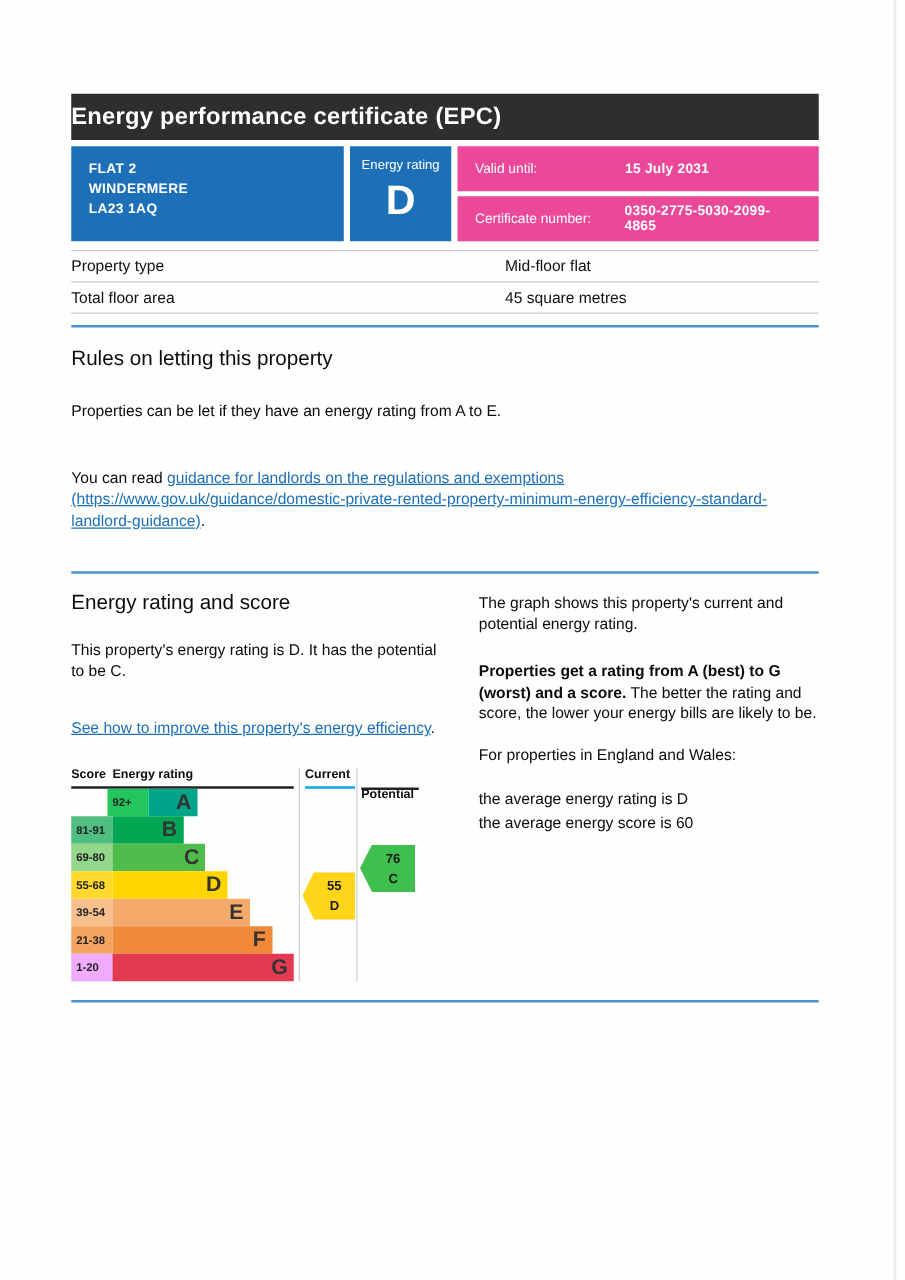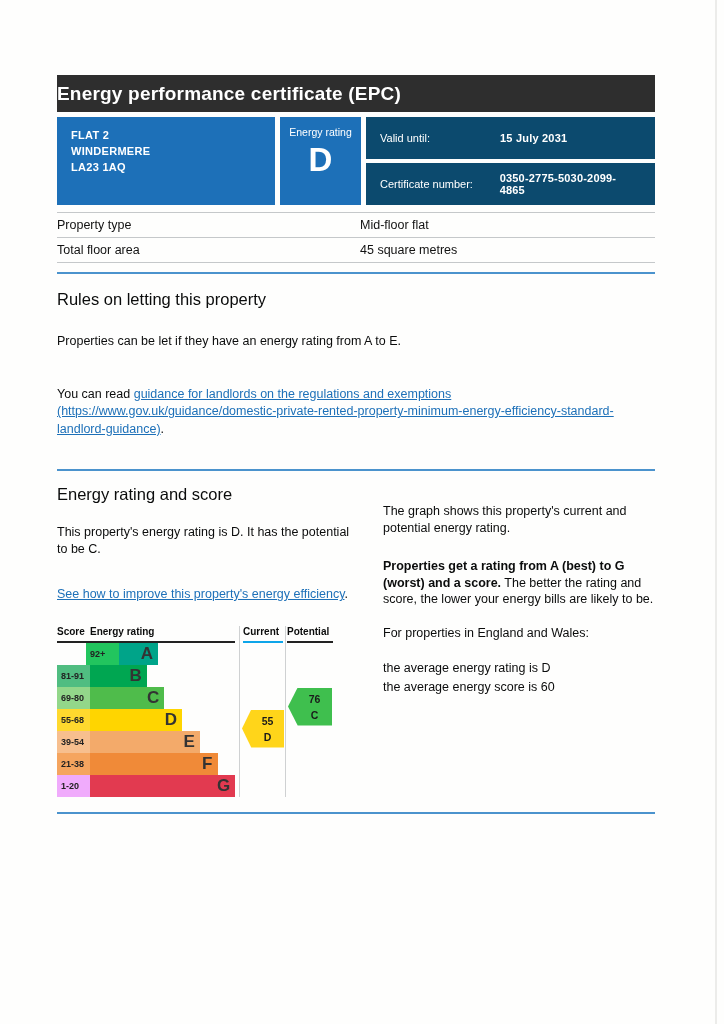--- a/index.html
+++ b/index.html
@@ -7,35 +7,35 @@
   body { font-family:"Liberation Sans", sans-serif; color:#111; }
   .page { position:relative; width:724px; height:1024px; background:#fefefd; overflow:hidden; }
   .scan-line { position:absolute; top:0; bottom:0; right:7px; width:2px; background:#ececea; }
   .content { position:absolute; left:57px; top:75px; width:598px; }
 
   
   .epc-title { background:#2e2e2e; color:#ffffff; height:37px; line-height:37px;
                font-size:19px; font-weight:bold; letter-spacing:.2px; }
 
   
-  .summary { display:flex; gap:5px; height:88px; margin-top:5px; }
+  .summary { display:flex; gap:5px; height:76px; margin-top:5px; }
   .addr { width:218px; background:#1d70b8; color:#fff; padding:11px 14px;
           font-size:11px; font-weight:bold; line-height:1.45; letter-spacing:.3px; }
   .rating-box { width:81px; background:#1d70b8; color:#fff; text-align:center; padding-top:9px; }
   .rating-label { font-size:10.5px; }
   .rating-letter { font-size:33px; font-weight:bold; line-height:1.2; margin-top:2px; }
   .meta { flex:1; display:flex; flex-direction:column; gap:4px; }
-  .meta-row { flex:1; background:#0c4a6e; color:#fff; display:flex; align-items:center;
+  .meta-row { flex:1; background:#ec4899; color:#fff; display:flex; align-items:center;
               padding:0 14px; font-size:11px; }
   .meta-label { width:46%; }
   .meta-value { font-weight:bold; letter-spacing:.2px; }
 
   
   .prop-table { margin-top:7px; border-top:1px solid #c5c8ca; font-size:12.5px; }
-  .prop-row { display:flex; align-items:center; height:25px; border-bottom:1px solid #c5c8ca; }
+  .prop-row { display:flex; align-items:center; height:25px; border-bottom:1px solid #c5c8ca;gap:44px; }
   .prop-label { width:303px; }
 
   
   .blue-rule { border:none; height:2px; background:#4b93cd; }
   .rule1 { margin-top:9px; }
   .rule2 { margin-top:31px; }
   .rule3 { margin-top:15px; }
 
   h2 { font-size:16.5px; font-weight:normal; color:#0b0c0c; }
   p, .body-text { font-size:12.5px; line-height:1.32; color:#0b0c0c; }
@@ -44,34 +44,34 @@
   .rules { margin-top:16px; }
   .rules .p1 { margin-top:24px; }
   .rules .p2 { margin-top:36px; line-height:1.4; }
 
   
   .two-col { display:flex; margin-top:14px; }
   .col-left { width:298px; }
   .col-right { width:272px; margin-left:28px; }
   .col-left .p1 { margin-top:20px; }
   .col-left .link-para { margin-top:29px; line-height:1.4; }
-  .col-right .p1 { margin-top:18px; }
+  .col-right .p1 { margin-top:1px; }
   .col-right .p2 { margin-top:22px; }
   .col-right .p3 { margin-top:17px; }
   .col-right .avg { margin-top:18px; line-height:1.5; }
 
   
   .chart { position:relative; width:278px; height:171px; margin-top:22px; }
-  .chart-head { display:flex; height:17px; font-size:10px; font-weight:bold; color:#0b0c0c; }
+  .chart-head { display:flex; height:17px; font-size:10px; font-weight:bold; color:#0b0c0c;justify-content:space-between; }
   .h-left { width:178px; display:flex; border-bottom:2px solid #222; }
   .h-score { width:33px; }
   .h-gap { width:8px; }
   .h-current { width:40px; border-bottom:2px solid #0ea5e9; }
   .h-gap2 { width:4px; }
-  .h-potential { width:46px; border-bottom:2px solid #222; }
+  .h-potential { width:46px; border-bottom:2px solid #222;margin-top:16px; }
   .band-row { display:flex; height:22px; }
   .score-cell { width:33px; display:flex; align-items:center; padding-left:4px;
                 font-size:9px; font-weight:bold; color:#222; }
   .band-bar { display:flex; align-items:center; justify-content:flex-end;
               padding-right:5px; font-size:17px; font-weight:bold; color:#333; }
   .vsep { position:absolute; top:0; bottom:0; width:1px; background:#cfd1d2; }
   .vsep1 { left:182px; }
   .vsep2 { left:228px; }
   .arrow { position:absolute; height:38px; display:flex; align-items:center; justify-content:center;
            gap:4px; padding-left:9px; font-size:10.5px; font-weight:bold; color:#1b1b1b;

